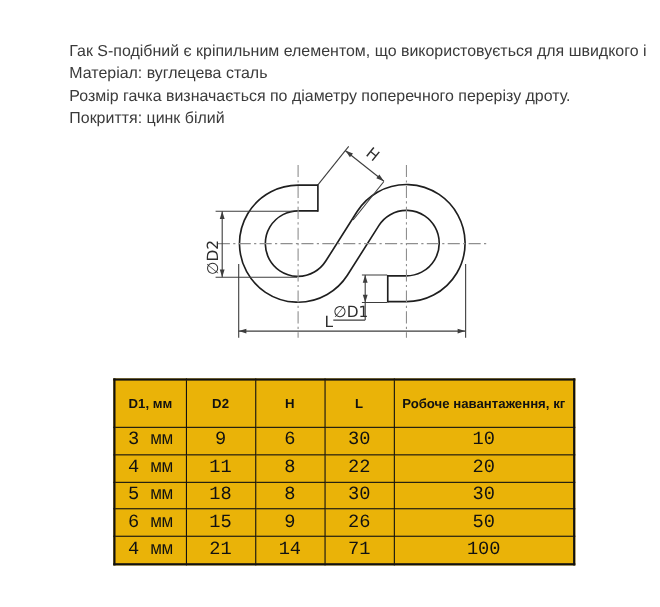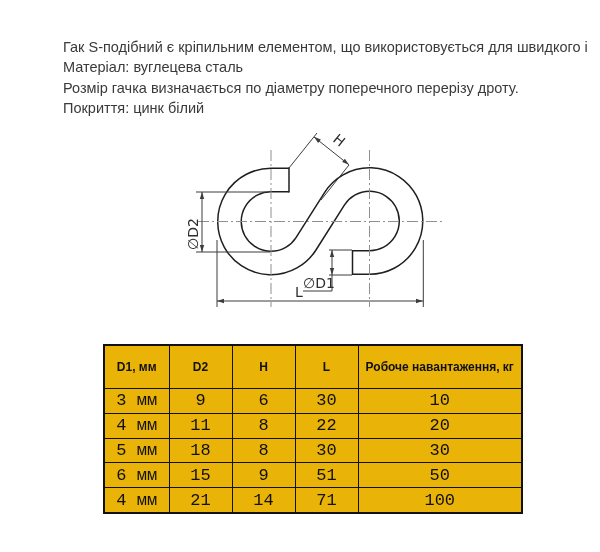--- a/index.html
+++ b/index.html
@@ -134,21 +134,21 @@
       <td>5 мм</td>
       <td>18</td>
       <td>8</td>
       <td>30</td>
       <td>30</td>
     </tr>
     <tr>
       <td>6 мм</td>
       <td>15</td>
       <td>9</td>
-      <td>51</td>
+      <td>26</td>
       <td>50</td>
     </tr>
     <tr>
       <td>4 мм</td>
       <td>21</td>
       <td>14</td>
       <td>71</td>
       <td>100</td>
     </tr>
   </tbody>

